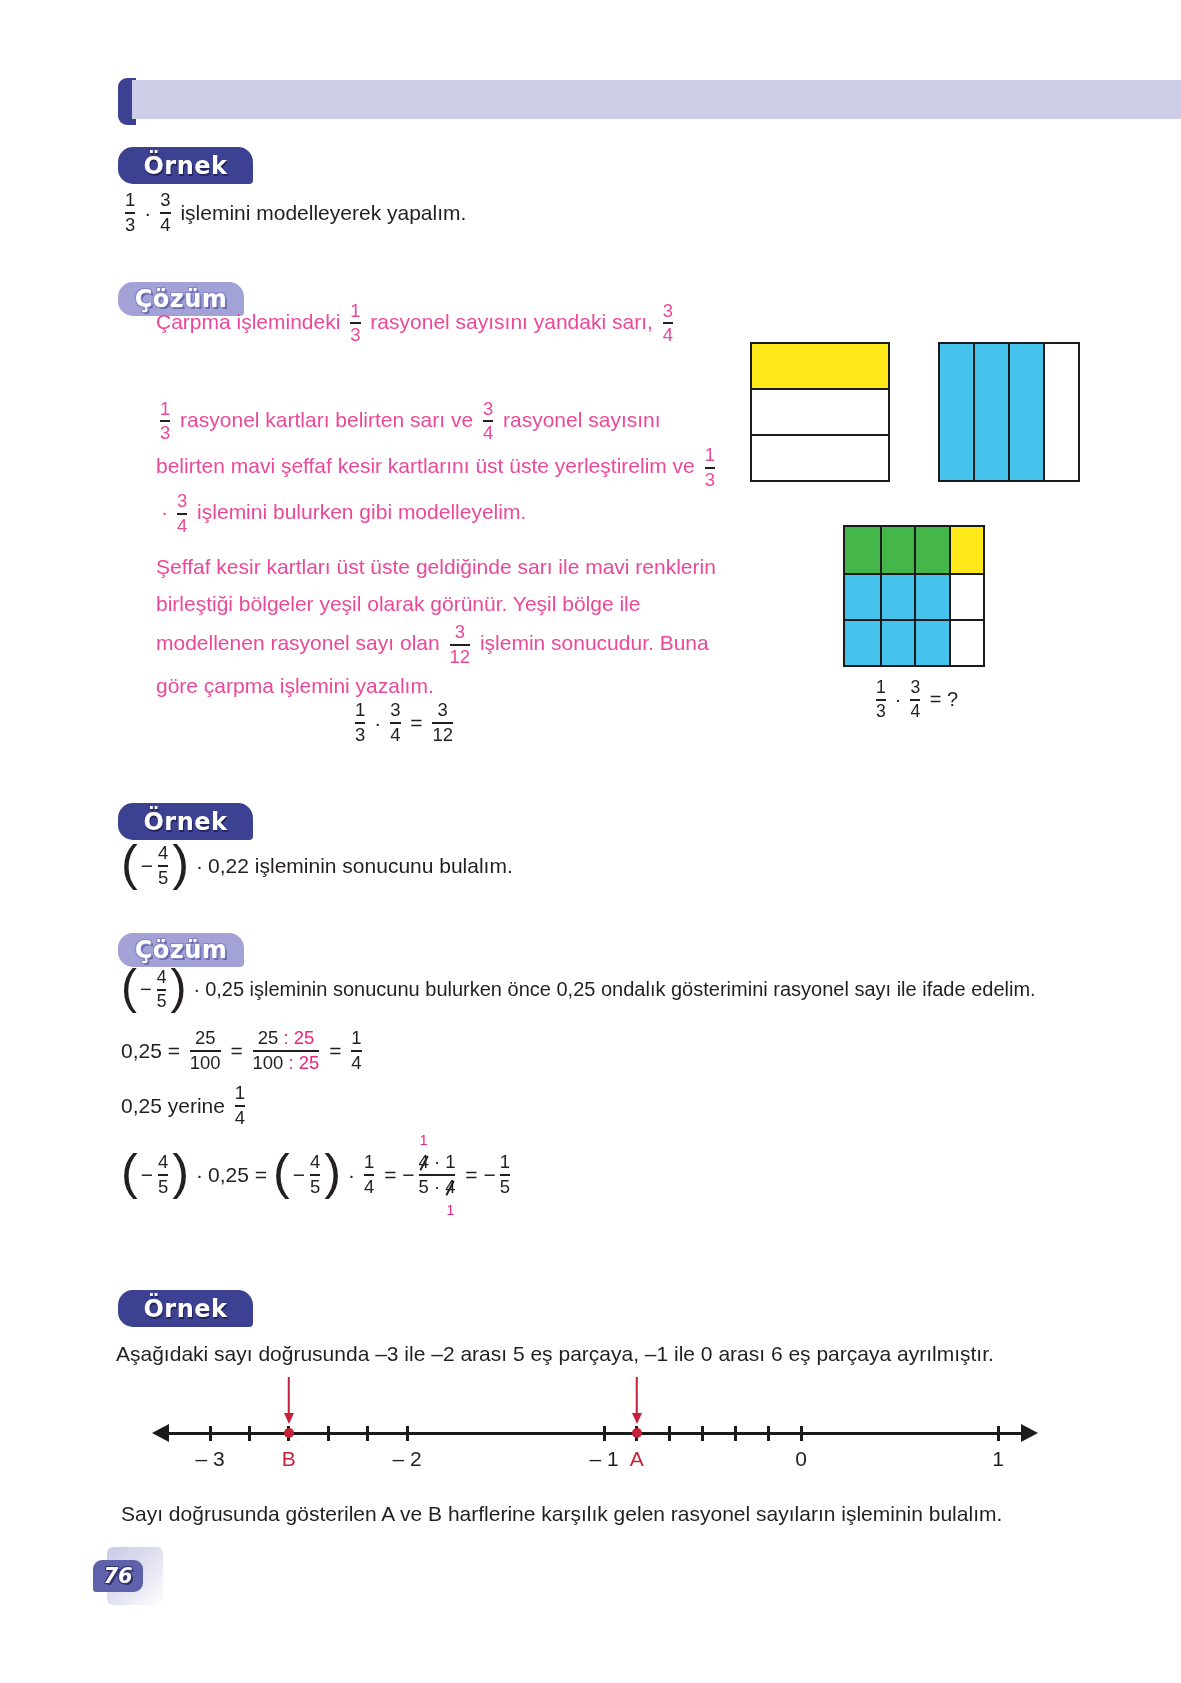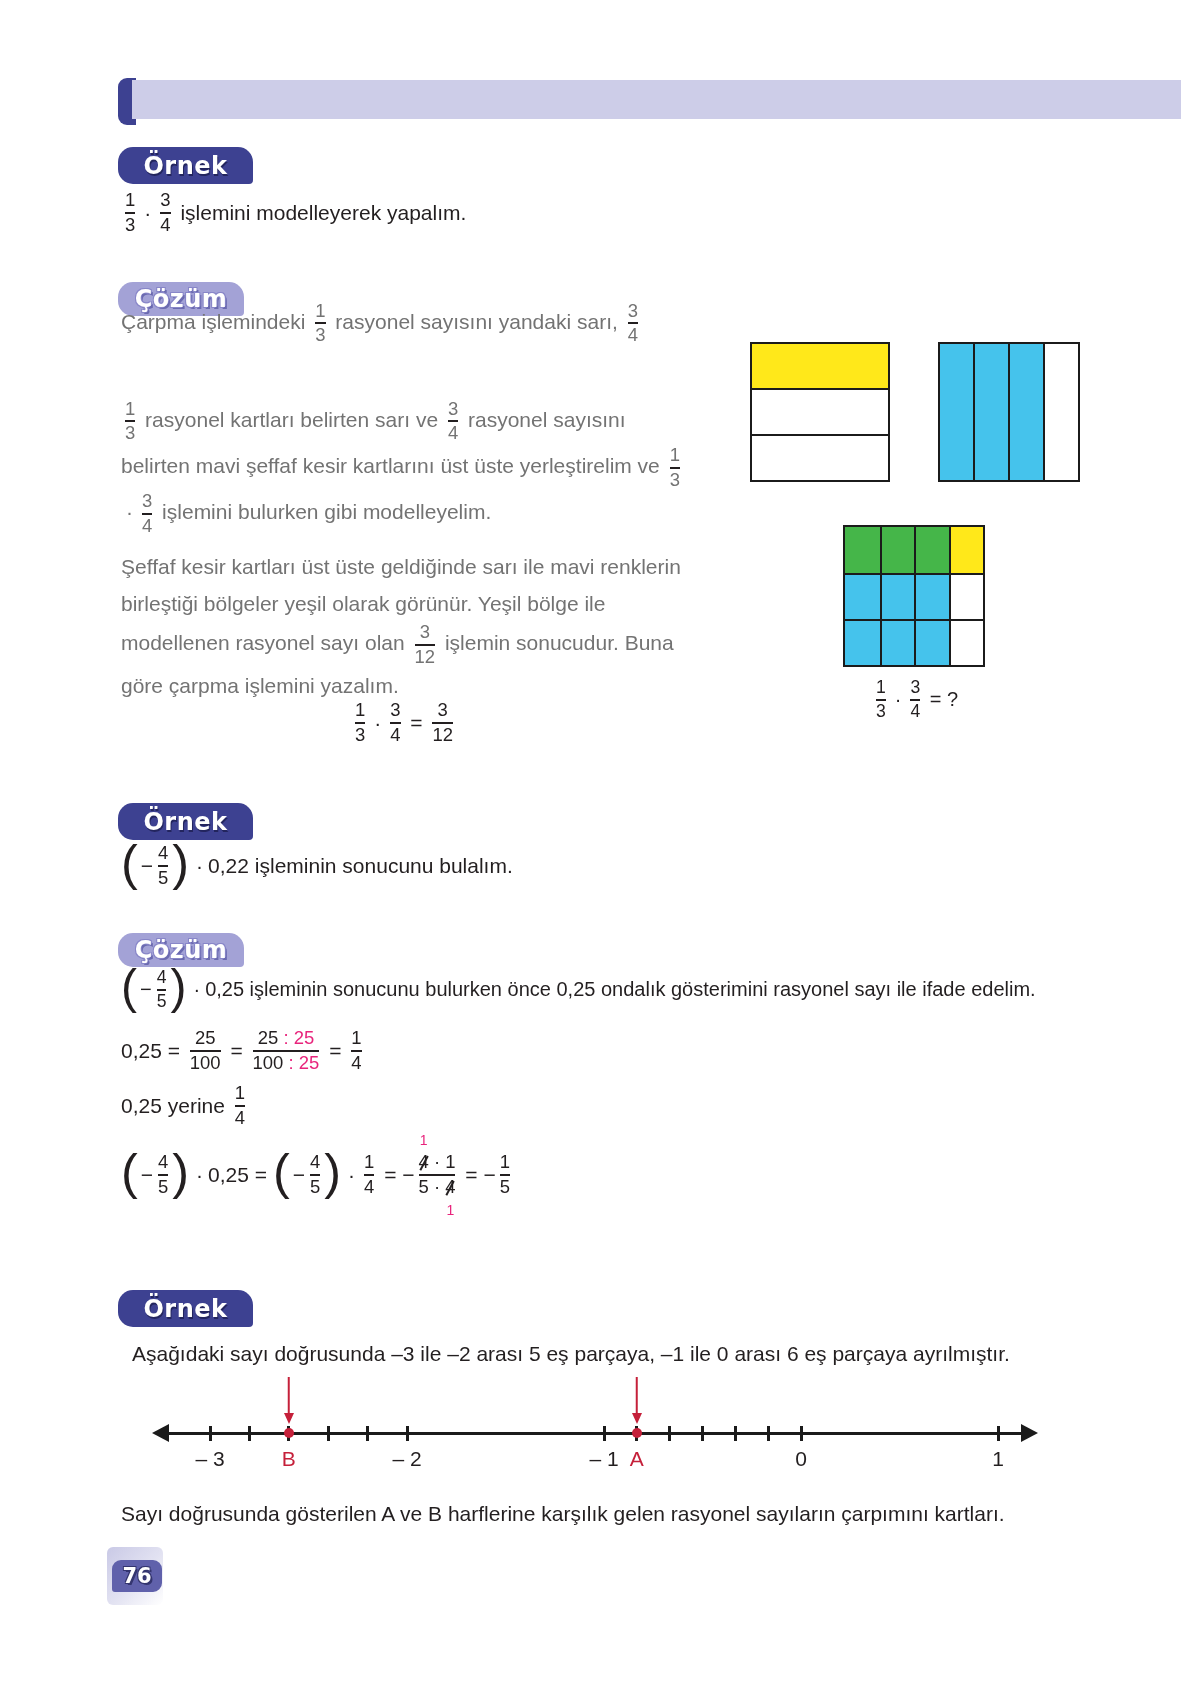--- a/index.html
+++ b/index.html
@@ -11,21 +11,21 @@
   .topbar-fill{position:absolute;left:132px;top:80px;right:0;height:39px;background:#CDCDE8;}
   
   .badge{position:absolute;left:118px;height:37px;width:135px;display:flex;align-items:center;justify-content:center;
          color:#fff;font-weight:700;font-size:24px;letter-spacing:.5px;
          font-family:"DejaVu Sans",sans-serif;}
   .badge.ornek{background:#3D4191;border-radius:15px 15px 4px 15px;
                text-shadow:1px 2px 0 #23255e;}
   .badge.cozum{background:#A3A2D6;border-radius:15px 15px 4px 15px;height:34px;width:126px;
                text-shadow:-1px -1px 0 #8886c8,1px -1px 0 #8886c8,-1px 1px 0 #8886c8,2px 2px 0 #6b6ab0;}
   
-  .flow{position:absolute;font-size:21px;line-height:44px;color:#737373;}
+  .flow{position:absolute;font-size:21px;line-height:44px;color:#ec4899;margin-left:35px;}
   .flow.compact{line-height:37px;}
   .eqrow{position:absolute;display:flex;align-items:center;font-size:21px;color:#231F20;}
   .eqrow span{white-space:pre;}
   .plainline{position:absolute;font-size:21px;color:#231F20;white-space:nowrap;}
   
   .frac{display:inline-flex;flex-direction:column;align-items:center;vertical-align:middle;
         font-size:.88em;line-height:1.12;padding:0 2px;margin:0 2px;}
   .frac .fbar{align-self:stretch;height:2px;background:#231F20;margin:1px 0;}
   .frac .num,.frac .den{display:block;text-align:center;white-space:pre;}
   .op{padding:0 5px;}
@@ -55,23 +55,23 @@
   .nl-tick{position:absolute;width:3px;height:15px;background:#1b1b1b;}
   .nl-lab{position:absolute;transform:translateX(-50%);font-size:21px;color:#231F20;white-space:pre;}
   .nl-pt{position:absolute;width:10px;height:10px;border-radius:50%;background:#C5203A;transform:translate(-50%,-50%);}
   .nl-stem{position:absolute;width:2.5px;background:#C5203A;transform:translateX(-50%);}
   .nl-head{position:absolute;width:0;height:0;transform:translateX(-50%);
            border-left:5.5px solid transparent;border-right:5.5px solid transparent;border-top:11px solid #C5203A;}
   .nl-plab{position:absolute;transform:translateX(-50%);font-size:21px;font-weight:400;color:#C5203A;}
   
   .ribbon{position:absolute;left:107px;top:1547px;width:56px;height:58px;border-radius:6px;
           background:linear-gradient(135deg,#c9c9e6 0%,#e3e3f2 55%,rgba(231,231,244,0) 100%);}
-  .pagenum{position:absolute;left:112px;top:1560px;width:50px;height:32px;background:#6061AB;
+  .pagenum{position:absolute;left:93px;top:1560px;width:50px;height:32px;background:#6061AB;
            border-radius:9px 9px 9px 3px;display:flex;align-items:center;justify-content:center;
-           color:#fff;font-weight:700;font-size:21px;font-family:"DejaVu Sans",sans-serif;
+           color:#fff;font-weight:700;font-style:italic;font-size:21px;font-family:"DejaVu Sans",sans-serif;
            text-shadow:-1px -1px 0 #34356f,1px -1px 0 #34356f,-1px 1px 0 #34356f,2px 2px 0 #34356f;}
 </style>
 </head>
 <body>
 
 <div class="page">
 
   <div class="topbar-cap"></div>
   <div class="topbar-fill"></div>
 
@@ -189,21 +189,21 @@
       <span class="nf"><span class="paren">(</span><span class="minus">−</span><span class="frac"><span class="num"><span>4</span></span><span class="fbar"></span><span class="den"><span>5</span></span></span><span class="paren">)</span></span>
       <span class="op">·</span>
       <span class="frac"><span class="num"><span>1</span></span><span class="fbar"></span><span class="den"><span>4</span></span></span>
       <span> = −</span>
       <span class="frac"><span class="num"><span class="crosswrap"><span class="mark mtop">1</span><span class="cross">4</span></span><span> · 1</span></span><span class="fbar"></span><span class="den"><span>5 · </span><span class="crosswrap"><span class="mark mbot">1</span><span class="cross">4</span></span></span></span>
       <span> = −</span>
       <span class="frac"><span class="num"><span>1</span></span><span class="fbar"></span><span class="den"><span>5</span></span></span>
     </div>
 
   <div class="badge ornek" style="top:1290px;">Örnek</div>
-  <div class="plainline" style="left:132px;top:1342px;">Aşağıdaki sayı doğrusunda –3 ile –2 arası 5 eş parçaya, –1 ile 0 arası 6 eş parçaya ayrılmıştır.</div>
+  <div class="plainline" style="left:116px;top:1342px;">Aşağıdaki sayı doğrusunda –3 ile –2 arası 5 eş parçaya, –1 ile 0 arası 6 eş parçaya ayrılmıştır.</div>
 
   <div class="numberline" id="numberline">
       <div class="nl-line" style="left: 28px; width: 855px; top: 56.5px;"></div>
       <div class="nl-arrow" style="left: 12px; top: 49px; border-top: 9px solid transparent; border-bottom: 9px solid transparent; border-right: 17px solid rgb(27, 27, 27);"></div>
       <div class="nl-arrow" style="left: 881px; top: 49px; border-top: 9px solid transparent; border-bottom: 9px solid transparent; border-left: 17px solid rgb(27, 27, 27);"></div>
       <div class="nl-tick" style="left: 68.5px; top: 50.5px;"></div>
       <div class="nl-lab" style="left: 70px; top: 72px;">– 3</div>
       <div class="nl-tick" style="left: 265.5px; top: 50.5px;"></div>
       <div class="nl-lab" style="left: 267px; top: 72px;">– 2</div>
       <div class="nl-tick" style="left: 462.5px; top: 50.5px;"></div>
@@ -224,18 +224,18 @@
       <div class="nl-stem" style="left: 148.8px; top: 2px; height: 36px;"></div>
       <div class="nl-head" style="left: 148.8px; top: 38px;"></div>
       <div class="nl-pt" style="left: 148.8px; top: 58px;"></div>
       <div class="nl-plab" style="left: 148.8px; top: 72px;">B</div>
       <div class="nl-stem" style="left: 496.84px; top: 2px; height: 36px;"></div>
       <div class="nl-head" style="left: 496.84px; top: 38px;"></div>
       <div class="nl-pt" style="left: 496.84px; top: 58px;"></div>
       <div class="nl-plab" style="left: 496.84px; top: 72px;">A</div>
     </div>
 
-  <div class="plainline" style="left:121px;top:1502px;">Sayı doğrusunda gösterilen A ve B harflerine karşılık gelen rasyonel sayıların çarpımını kartları.</div>
+  <div class="plainline" style="left:121px;top:1502px;">Sayı doğrusunda gösterilen A ve B harflerine karşılık gelen rasyonel sayıların işleminin bulalım.</div>
 
   <div class="ribbon"></div>
   <div class="pagenum">76</div>
 
 </div>
 
 </body></html>

